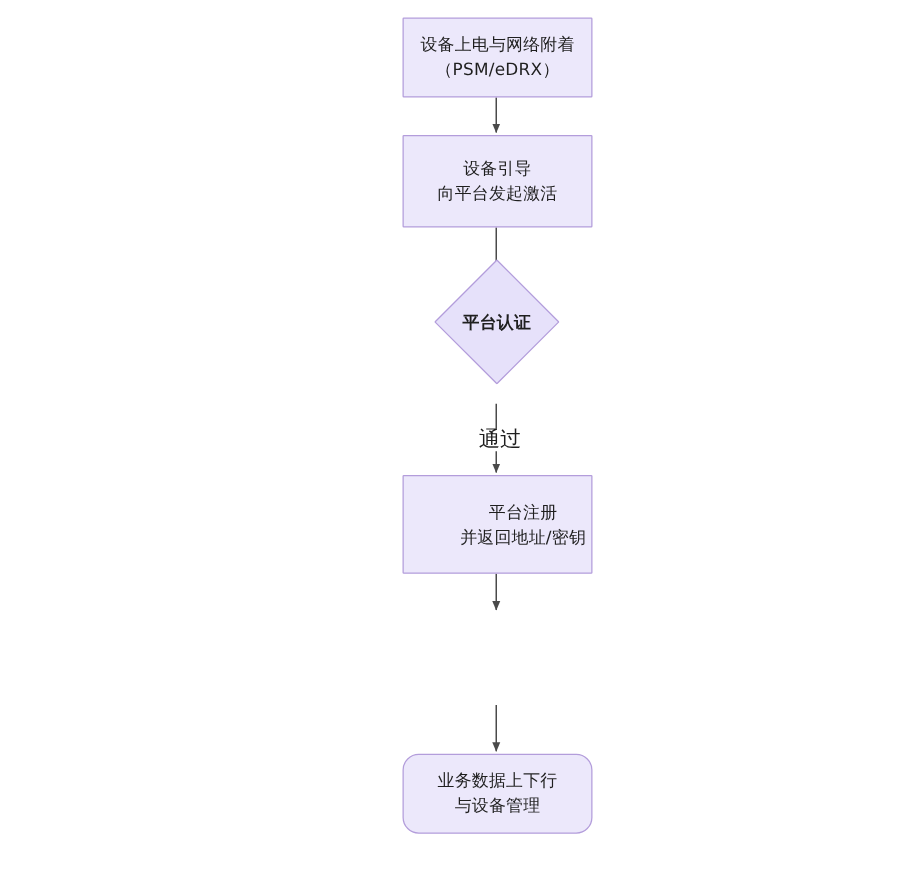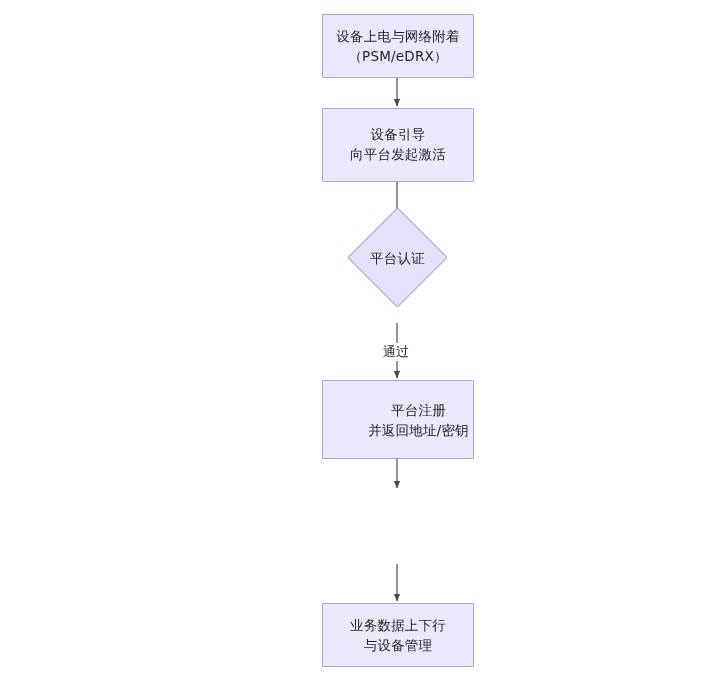--- a/index.html
+++ b/index.html
@@ -42,20 +42,21 @@
   .node.process {
     background: #ece8fb;
     border: 1.4px solid #b39ddb;
     border-radius: 1px;
   }
 
   
   .node.decision {
     background: transparent;
     border: none;
+    font-weight: bold;
   }
   .node.decision .diamond-shape {
     position: absolute;
     left: 0;
     top: 0;
     width: 100%;
     height: 100%;
     background: #e6e1fa;
     border: 1.4px solid #b39ddb;
     box-sizing: border-box;
@@ -63,21 +64,21 @@
     border-radius: 1px;
   }
   .node.decision .diamond-label {
     position: relative;
     z-index: 2;
   }
 
   
   .edge-label {
     position: absolute;
-    font-size: 13px;
+    font-size: 17px;
     line-height: 16px;
     color: #1f1f1f;
     background: #ffffff;
     padding: 1px 2px;
     white-space: nowrap;
   }
 
   svg.connectors {
     position: absolute;
     left: 0;
@@ -128,18 +129,18 @@
   <div class="edge-label" style="left:356px; top:343px;">
     <span>通过</span>
   </div>
 
   <div class="node process" style="left:297px; top:380px; width:152px; height:79px;padding-left:41px;">
     <span>平台注册
 并返回地址/密钥</span>
   </div>
 
 
-  <div class="node process" style="left:297px; top:603px; width:152px; height:64px;">
+  <div class="node process" style="left:297px; top:603px; width:152px; height:64px;border-radius:13px;">
     <span>业务数据上下行
 与设备管理</span>
   </div>
 
 </div>
 
 </body></html>

